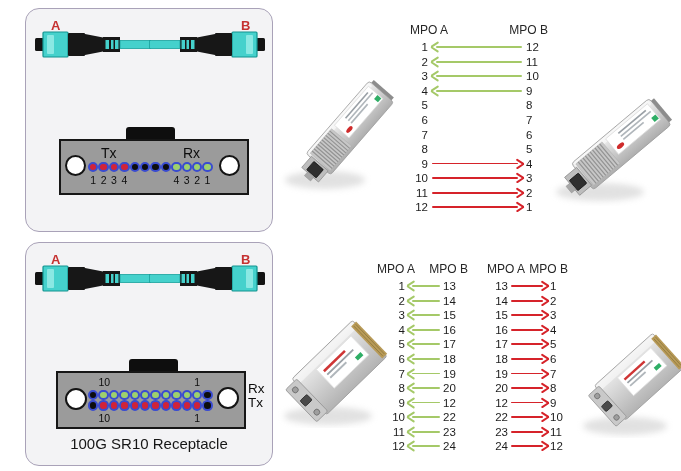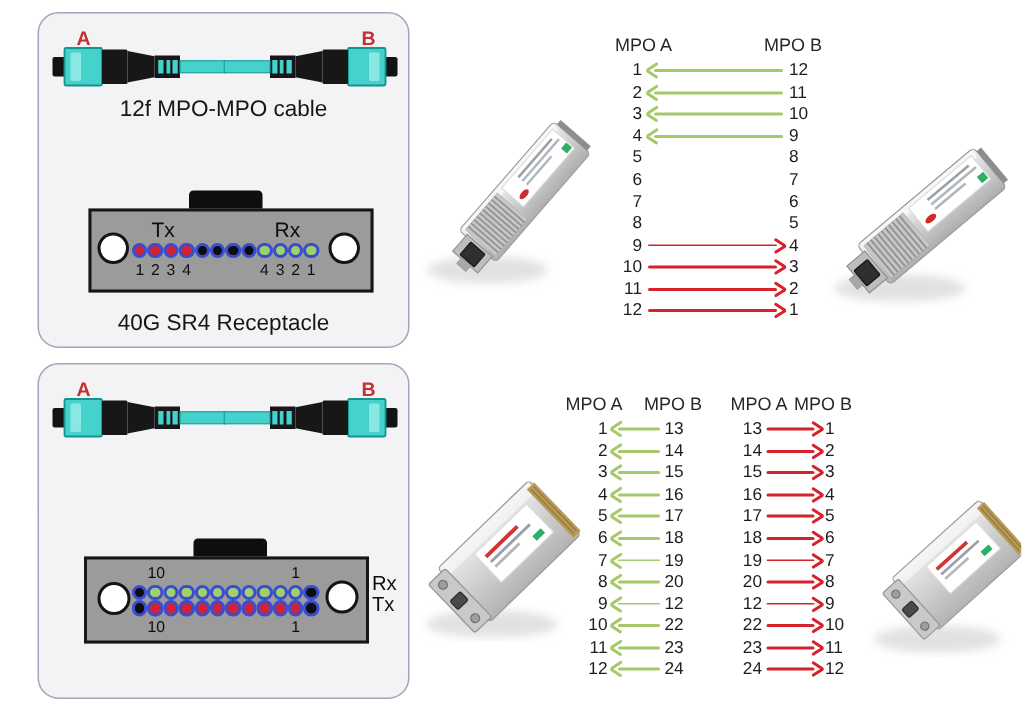--- a/index.html
+++ b/index.html
@@ -138,21 +138,20 @@
 
 <div class="stage">
 
   <section class="panel" id="panel40">
     <span class="end-label end-a">A</span>
     <span class="end-label end-b">B</span>
     <svg class="cable-svg" width="240" height="46" viewBox="0 0 240 46">
       <use href="#cable-end"></use>
       <use href="#cable-end" transform="translate(240,0) scale(-1,1)"></use>
     </svg>
-    <div class="cable-caption">12f MPO-MPO cable</div>
 
     <div class="tab"></div>
     <div class="recep-body">
       <span class="guide-hole hole-l"></span>
       <span class="guide-hole hole-r"></span>
       <span class="txrx40" id="tx40">Tx</span>
       <span class="txrx40" id="rx40">Rx</span>
       <div class="pin-row" id="pins40">
           <span class="pin" style="border-color: rgb(58, 76, 208); background: rgb(209, 35, 56);"></span>
           <span class="pin" style="border-color: rgb(58, 76, 208); background: rgb(209, 35, 56);"></span>
@@ -175,21 +174,20 @@
           <span class="pn"></span>
           <span class="pn"></span>
           <span class="pn"></span>
           <span class="pn"></span>
           <span class="pn">4</span>
           <span class="pn">3</span>
           <span class="pn">2</span>
           <span class="pn">1</span>
         </div>
     </div>
-    <div class="recep-caption">40G SR4 Receptacle</div>
   </section>
 
   <section class="panel" id="panel100">
     <span class="end-label end-a">A</span>
     <span class="end-label end-b">B</span>
     <svg class="cable-svg" width="240" height="46" viewBox="0 0 240 46">
       <use href="#cable-end"></use>
       <use href="#cable-end" transform="translate(240,0) scale(-1,1)"></use>
     </svg>
 
@@ -251,20 +249,21 @@
           <span class="pn"></span>
           <span class="pn"></span>
           <span class="pn"></span>
           <span class="pn"></span>
           <span class="pn">1</span>
           <span class="pn"></span>
         </div>
     </div>
     <span class="txrx100" id="rx100">Rx</span>
     <span class="txrx100" id="tx100">Tx</span>
+    <div class="recep-caption">100G SR10 Receptacle</div>
   </section>
 
   <div class="map" id="map12">
     <div class="map-head">
       <span>MPO A</span>
       <span>MPO B</span>
     </div>
     <div class="map-rows">
         <div class="map-row">
           <span class="map-a">1</span>

